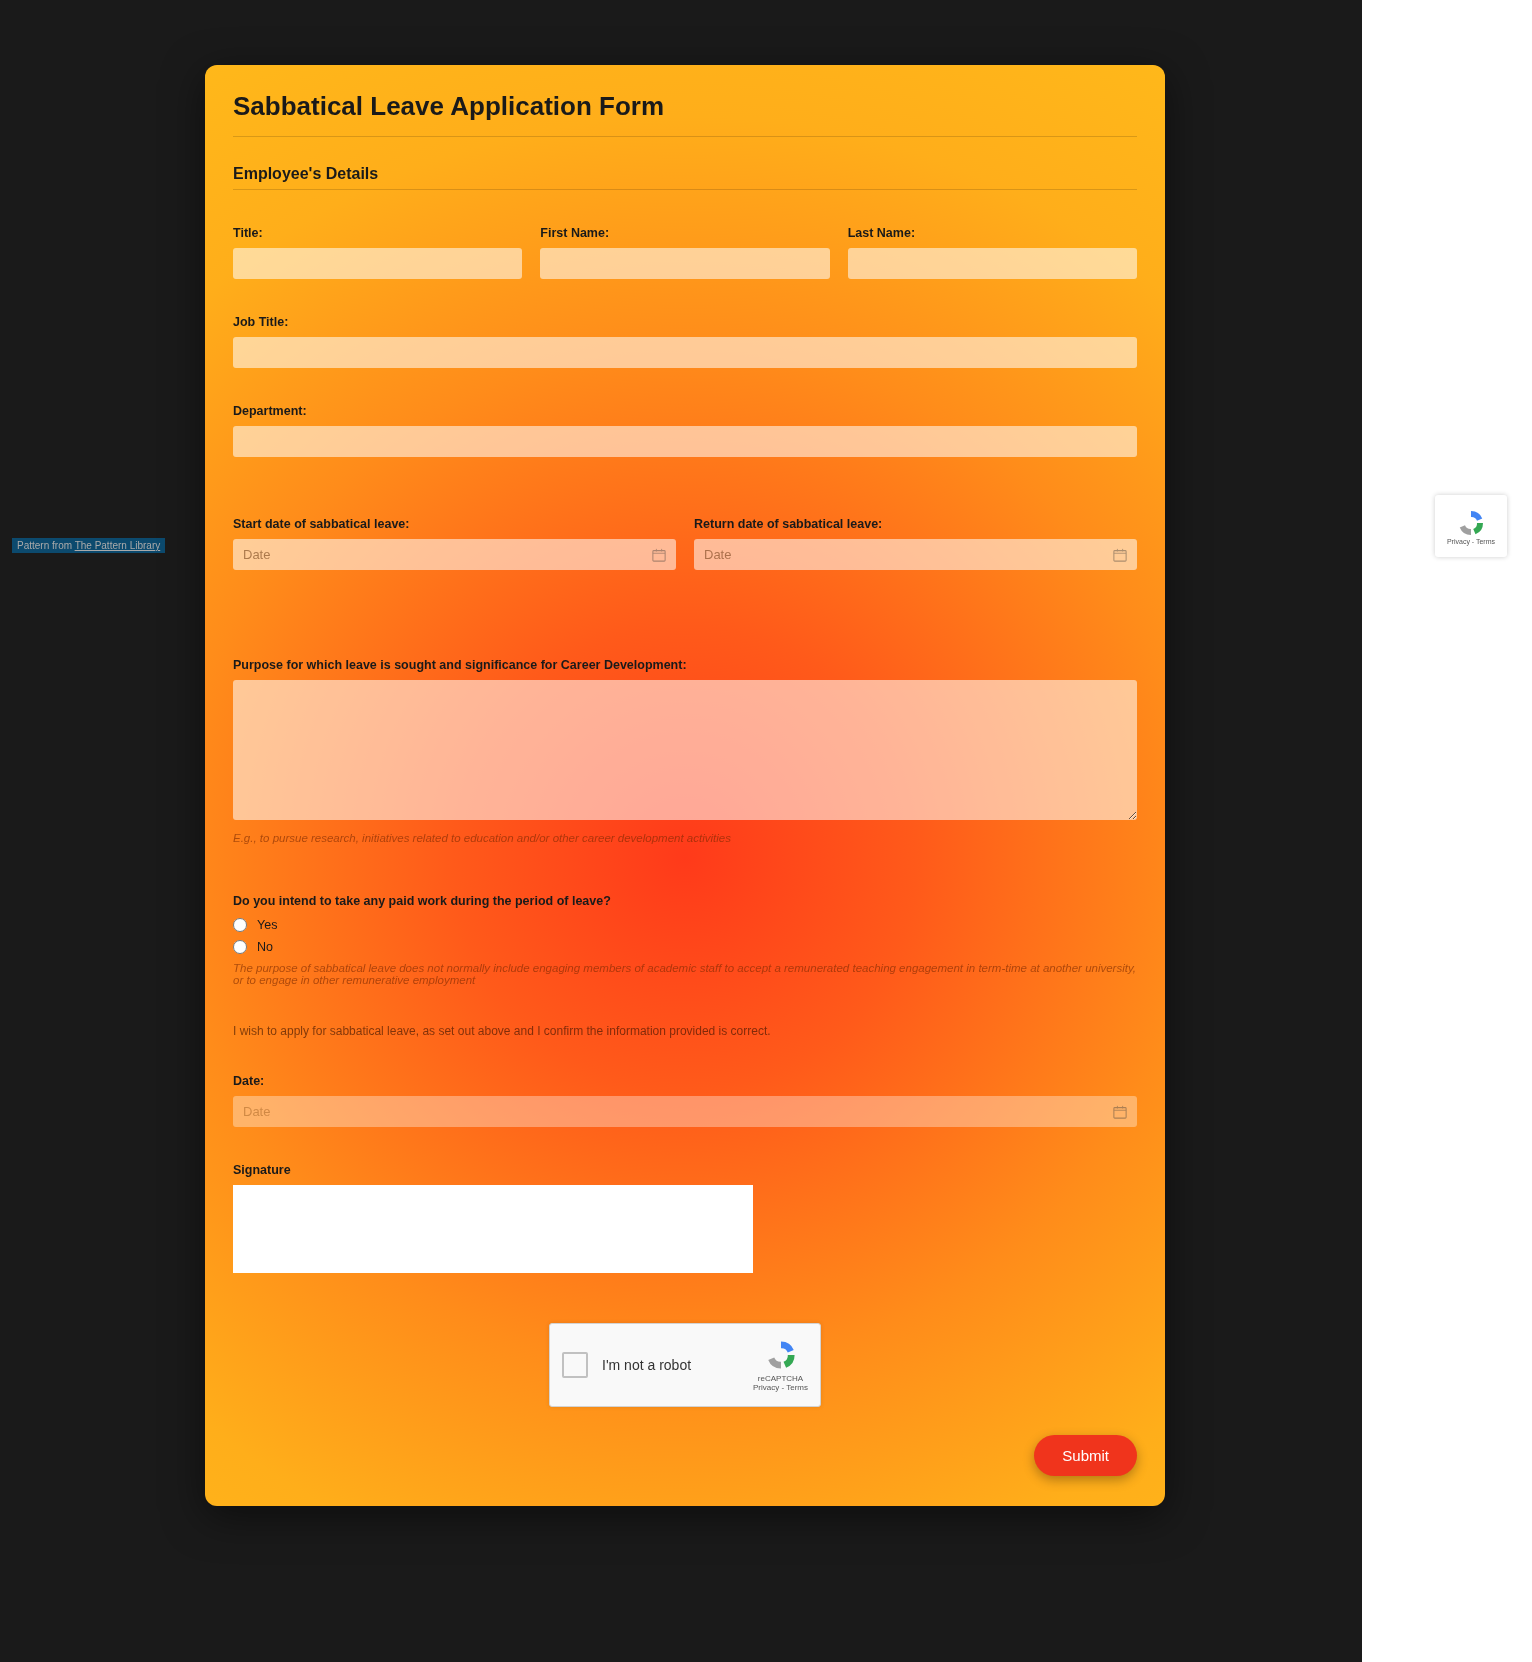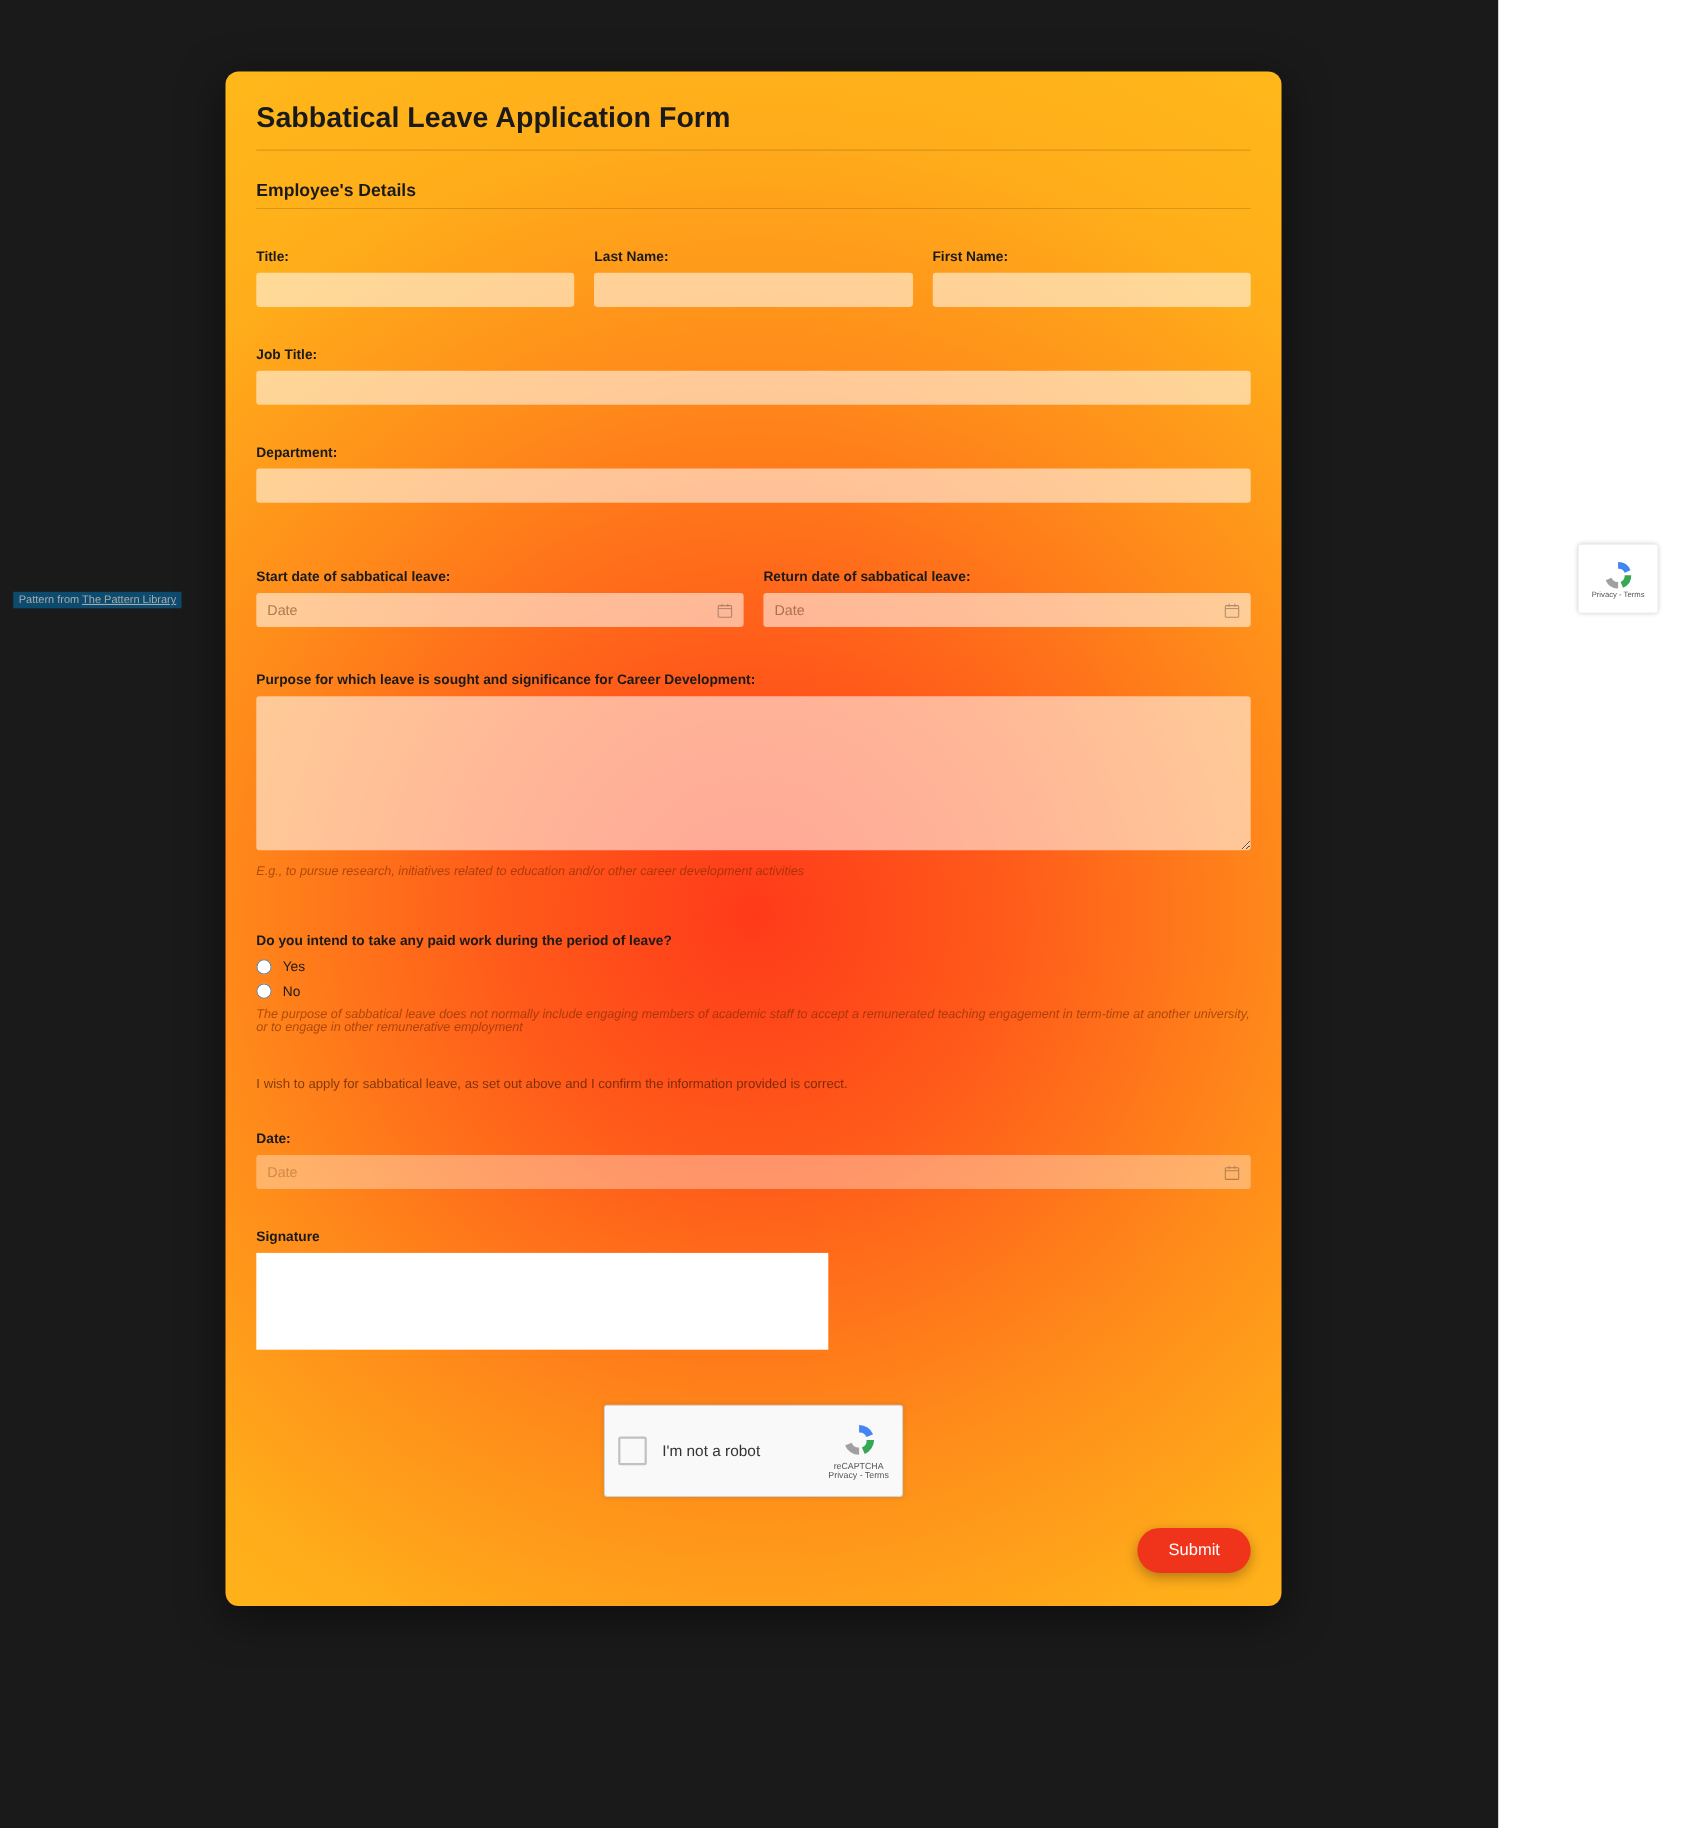--- a/index.html
+++ b/index.html
@@ -190,25 +190,25 @@
 <div class="form-card">
   <h1 class="form-title">Sabbatical Leave Application Form</h1>
   <h2 class="section-header">Employee's Details</h2>
 
   <div class="row">
     <div class="field">
       <label class="field-label">Title:</label>
       <input class="text-input" style="">
     </div>
     <div class="field">
+      <label class="field-label">First Name:</label>
+      <input class="text-input" style="">
+    </div>
+    <div class="field">
       <label class="field-label">Last Name:</label>
-      <input class="text-input" style="">
-    </div>
-    <div class="field">
-      <label class="field-label">First Name:</label>
       <input class="text-input" style="">
     </div>
   </div>
 
   <div class="field">
     <label class="field-label">Job Title:</label>
     <input class="text-input" style="">
   </div>
 
   <div class="field">
@@ -236,21 +236,21 @@
         <svg class="cal-icon" viewBox="0 0 16 16">
             <rect x="1" y="3" width="14" height="12" rx="1" fill="none" stroke="#333" stroke-width="1.2"></rect>
             <line x1="1" y1="6" x2="15" y2="6" stroke="#333"></line>
             <line x1="5" y1="1" x2="5" y2="4" stroke="#333"></line>
             <line x1="11" y1="1" x2="11" y2="4" stroke="#333"></line>
           </svg>
       </div>
     </div>
   </div>
 
-  <div class="field" style="margin-top:41px;">
+  <div class="field" style="margin-top:88px;">
     <label class="field-label">Purpose for which leave is sought and significance for Career Development:</label>
     <textarea class="textarea-input" style=""></textarea>
     <div class="hint">E.g., to pursue research, initiatives related to education and/or other career development activities</div>
   </div>
 
   <div class="field" style="margin-top:50px;">
     <label class="field-label">Do you intend to take any paid work during the period of leave?</label>
     <div class="radio-group">
       <label class="radio-row">
         <input type="radio" name="paidwork" style="">

